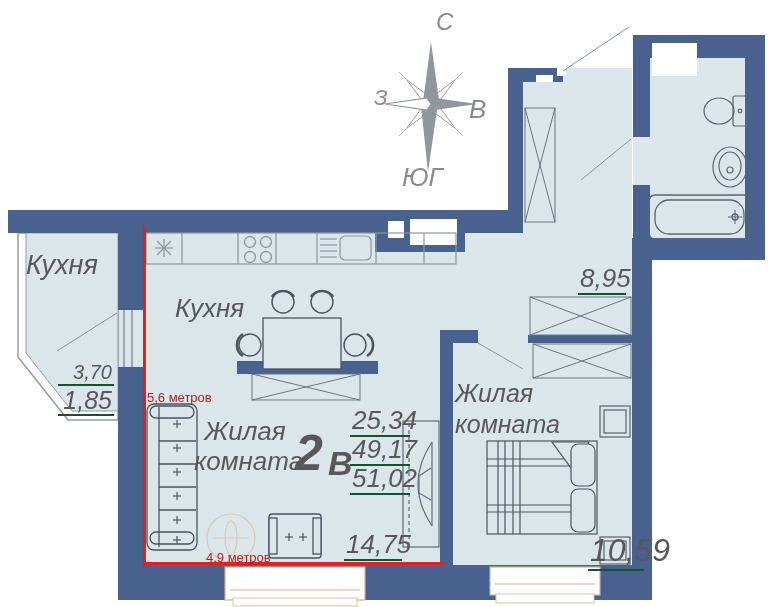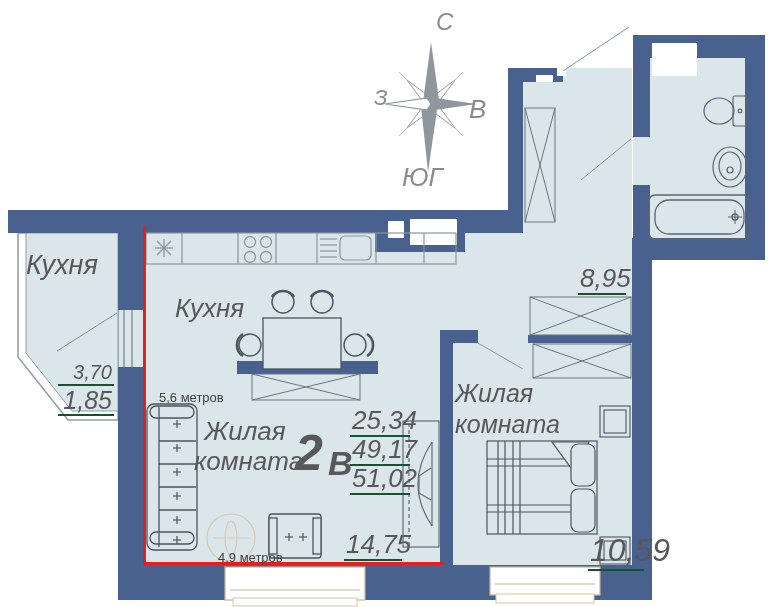--- a/index.html
+++ b/index.html
@@ -1,21 +1,21 @@
 <!DOCTYPE html>
 <html><head>
 <meta charset="utf-8">
 <style>
   html,body{margin:0;padding:0;background:#ffffff;}
   #plan{position:relative;width:770px;height:607px;background:#ffffff;overflow:hidden;
         font-family:"Liberation Sans",sans-serif;}
   #plan svg{position:absolute;left:0;top:0;}
   .lbl{position:absolute;font-style:italic;color:#58585a;white-space:nowrap;line-height:1.05;}
   .num{text-align:right;border-bottom:2px solid #14532d;padding:0 2px 1px 2px;}
-  .red-lbl{position:absolute;font-style:normal;color:#404040;font-size:13px;white-space:nowrap;padding-left:12px;}
+  .red-lbl{position:absolute;font-style:normal;color:#b91c1c;font-size:13px;white-space:nowrap;}
   .compass-lbl{position:absolute;font-style:italic;color:#8b8b8e;white-space:nowrap;}
   .two-line{line-height:30px;}
 </style>
 </head>
 <body>
 
 <div id="plan">
 
 <svg width="770" height="607" viewBox="0 0 770 607">
 

